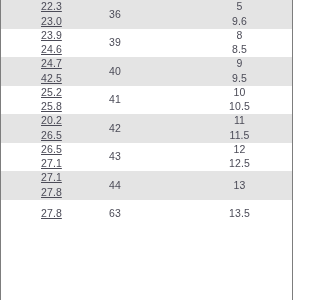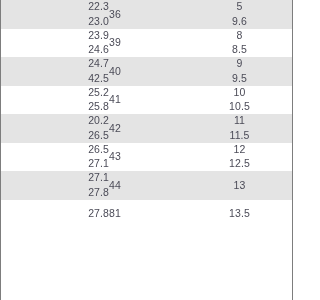--- a/index.html
+++ b/index.html
@@ -42,23 +42,24 @@
     vertical-align: middle;
     font-size: 10.5px;
     color: #4b4b57;
     font-family: "Liberation Sans", sans-serif;
     line-height: 13.5px;
     letter-spacing: 0.1px;
   }
 
   td.col-cm {
     width: 108px;
-    text-align: right;
+    text-align: left;
     padding-left: 40px;
     box-sizing: border-box;
+    text-decoration: underline;
   }
 
   td.col-eu {
     width: 80px;
   }
 
   td.col-us {
     width: 105px;
     text-align: center;
     padding-right: 4px;
@@ -182,21 +183,21 @@
           <span class="cell-single">13</span>
         </td>
       </tr>
 
       <tr class="size-row shade-off">
         <td class="col-cm">
           <span class="stack-line top">27.8</span>
           <span class="stack-line bottom"></span>
         </td>
         <td class="col-eu">
-          <span class="cell-single">81</span>
+          <span class="cell-single">63</span>
         </td>
         <td class="col-us">
           <span class="cell-single">13.5</span>
         </td>
       </tr>
 
     </tbody>
   </table>
 </div>
 

